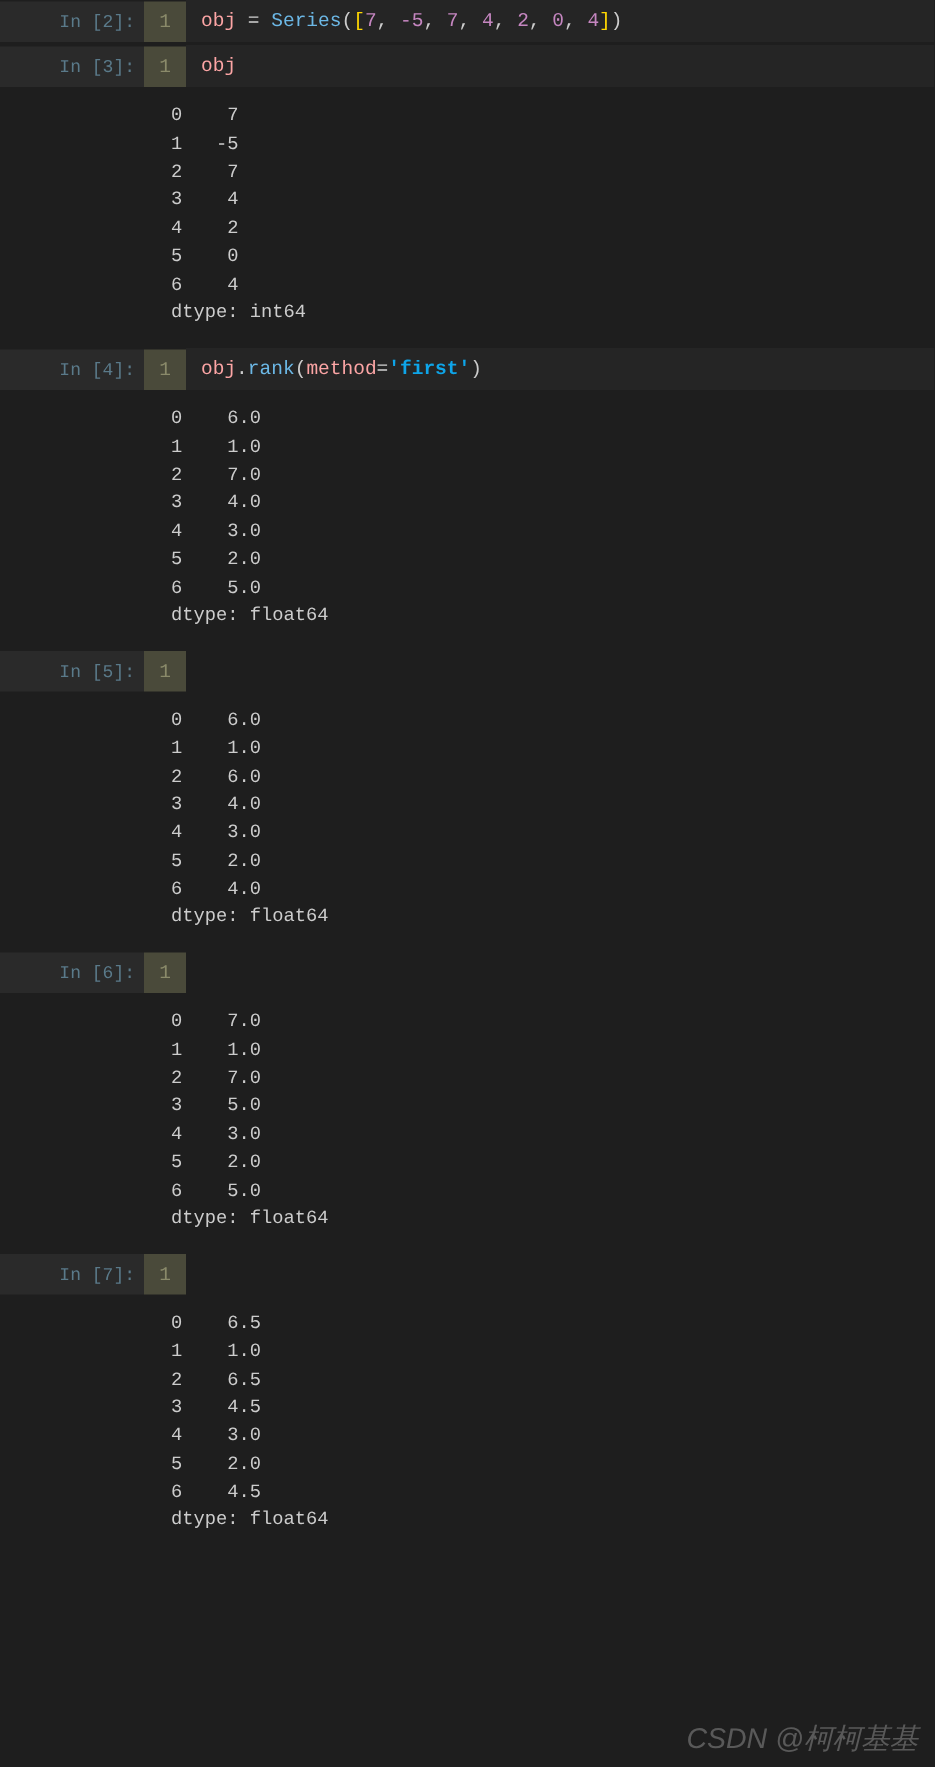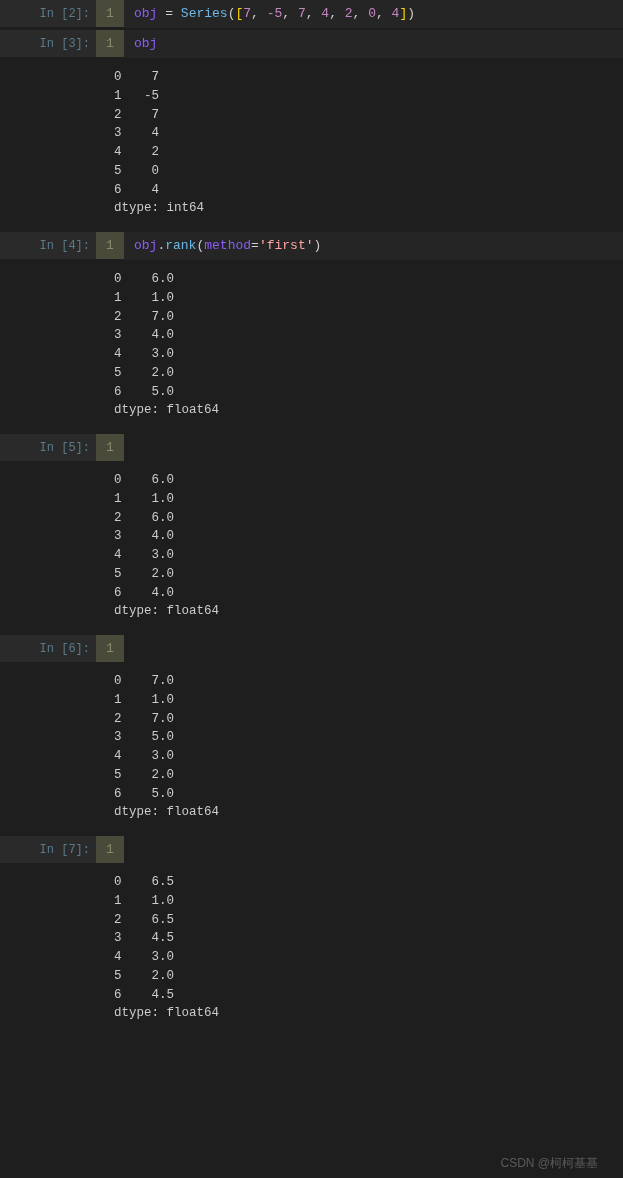--- a/index.html
+++ b/index.html
@@ -6,21 +6,21 @@
     margin: 0;
     padding: 0;
     background: #1e1e1e;
     font-family: Consolas, 'Courier New', monospace;
     font-size: 13px;
     color: #ccc;
     width: 623px;
   }
   .cell {
     display: flex;
-    align-items: flex-start;
+    align-items: center;
     margin-bottom: 2px;
   }
   .prompt-container {
     width: 90px;
     flex-shrink: 0;
     background: #2a2a2a;
     padding: 6px 6px 6px 0;
     text-align: right;
   }
   .prompt {
@@ -53,35 +53,36 @@
     background: transparent;
   }
   .output-content {
     flex: 1;
     padding: 8px 10px 12px 24px;
     color: #ccc;
     line-height: 1.5;
     white-space: pre;
     font-size: 12.5px;
   }
-  .tok-id { color: #8b5cf6; }
+  .tok-id { color: #fca5a5; }
   .tok-op { color: #ccc; }
   .tok-func { color: #6cb8e6; font-family: Liberation Mono, monospace; }
   .tok-num { color: #c586c0; }
-  .tok-str { color: #fca5a5; }
+  .tok-str { color: #0ea5e9; font-weight: bold; }
   .tok-bracket { color: #ffd700; }
   .tok-punct { color: #ccc; }
   .watermark {
     position: fixed;
-    right: 25px;
+    right: 11px;
     bottom: 6px;
     color: rgba(200,200,200,0.35);
     font-family: Arial, sans-serif;
-    font-size: 12px;
+    font-size: 19px;
     pointer-events: none;
+    font-style: italic;
   }
 </style>
 </head>
 <body>
 
 <div id="notebook">
     <div class="cell">
       <div class="prompt-container"><span class="prompt">In [2]:</span></div>
       <div class="gutter">1</div>
       <div class="code-area"><span class="tok-id">obj </span><span class="tok-op">= </span><span class="tok-func">Series</span><span class="tok-punct">(</span><span class="tok-bracket">[</span><span class="tok-num">7</span><span class="tok-punct">, </span><span class="tok-num">-5</span><span class="tok-punct">, </span><span class="tok-num">7</span><span class="tok-punct">, </span><span class="tok-num">4</span><span class="tok-punct">, </span><span class="tok-num">2</span><span class="tok-punct">, </span><span class="tok-num">0</span><span class="tok-punct">, </span><span class="tok-num">4</span><span class="tok-bracket">]</span><span class="tok-punct">)</span></div>

